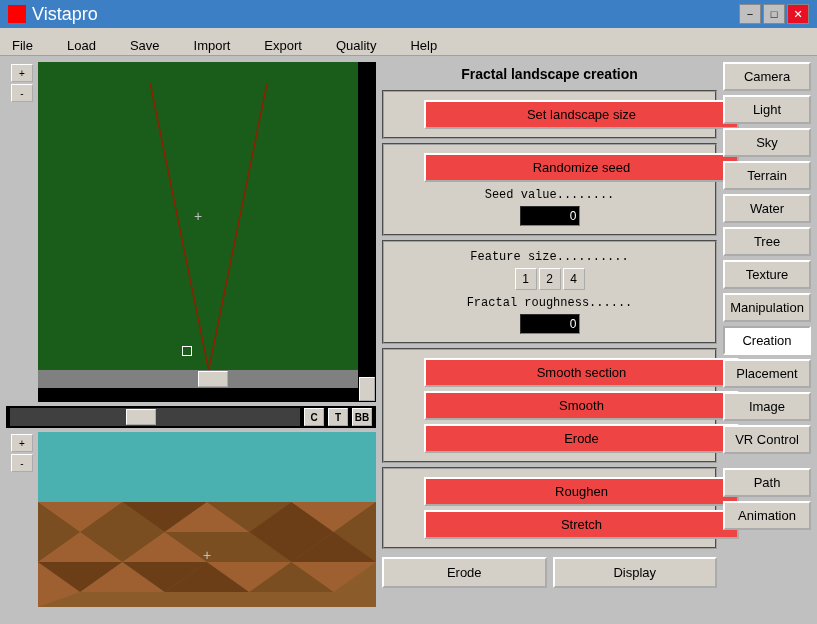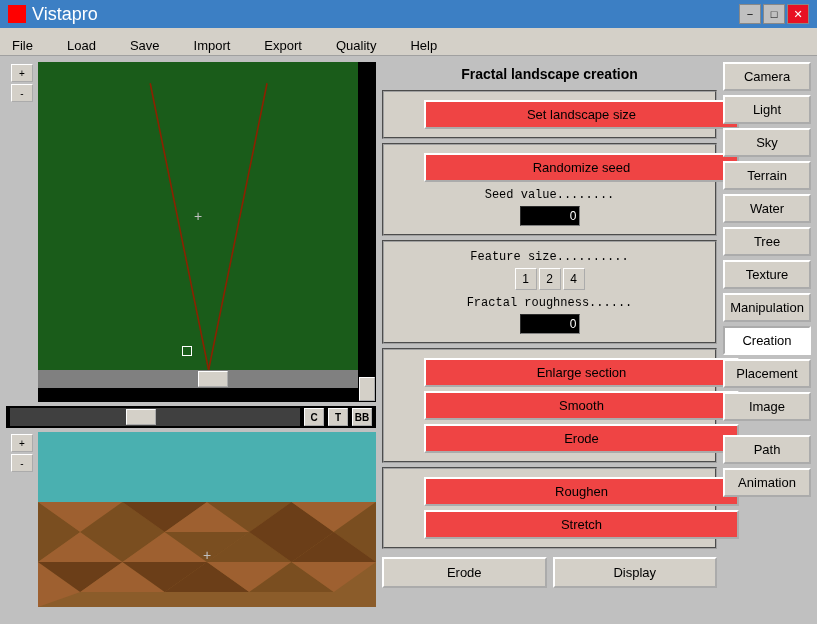--- a/index.html
+++ b/index.html
@@ -476,21 +476,21 @@
           <button class="feature-btn">4</button>
         </div>
       </div>
       <div class="field-row">
         <span class="field-label">Fractal roughness......</span>
         <input class="field-input" type="text" value="0" style="">
       </div>
     </div>
 
     <div class="panel-section mid-buttons">
-      <button class="big-btn">Enlarge section</button>
+      <button class="big-btn">Smooth section</button>
       <button class="big-btn">Smooth</button>
       <button class="big-btn">Erode</button>
     </div>
 
     <div class="panel-section mid-buttons">
       <button class="big-btn">Roughen</button>
       <button class="big-btn">Stretch</button>
     </div>
 
     <div class="bottom-buttons">
@@ -504,18 +504,19 @@
     <button class="right-btn">Light</button>
     <button class="right-btn">Sky</button>
     <button class="right-btn">Terrain</button>
     <button class="right-btn">Water</button>
     <button class="right-btn">Tree</button>
     <button class="right-btn">Texture</button>
     <button class="right-btn">Manipulation</button>
     <button class="right-btn active">Creation</button>
     <button class="right-btn">Placement</button>
     <button class="right-btn">Image</button>
+    <button class="right-btn">VR Control</button>
     <div class="separator"></div>
     <button class="right-btn">Path</button>
     <button class="right-btn">Animation</button>
   </div>
 
 </div>
 
 </body></html>

